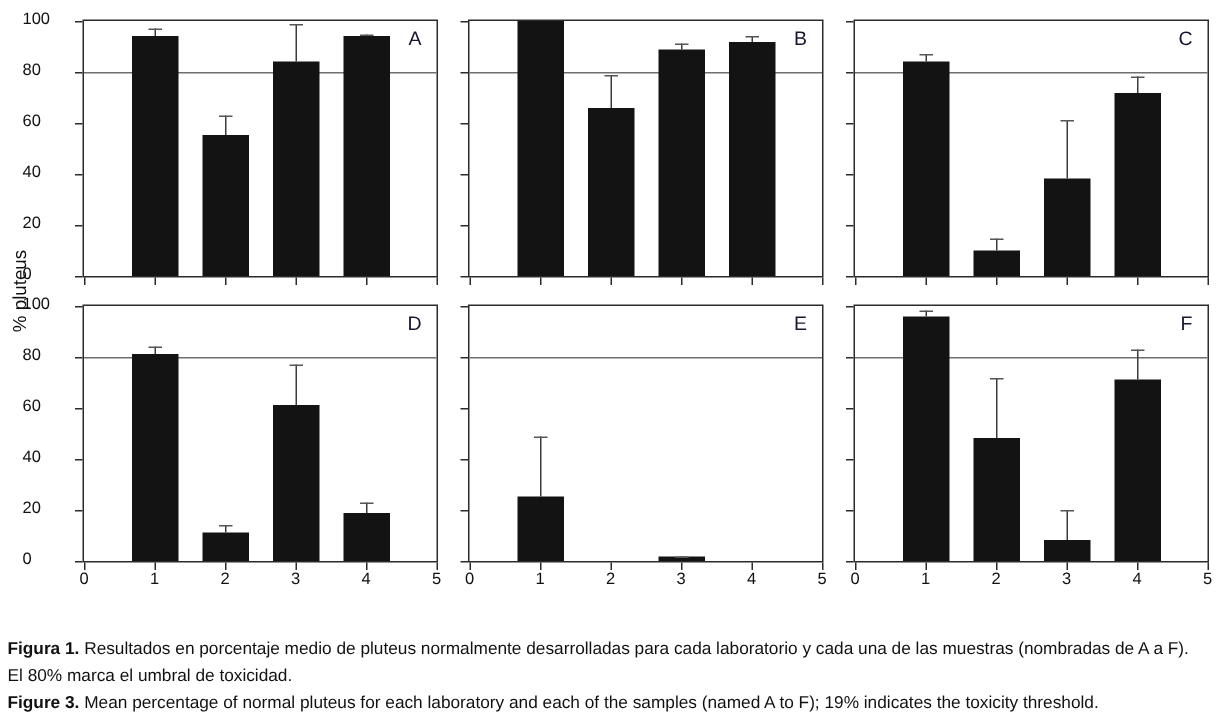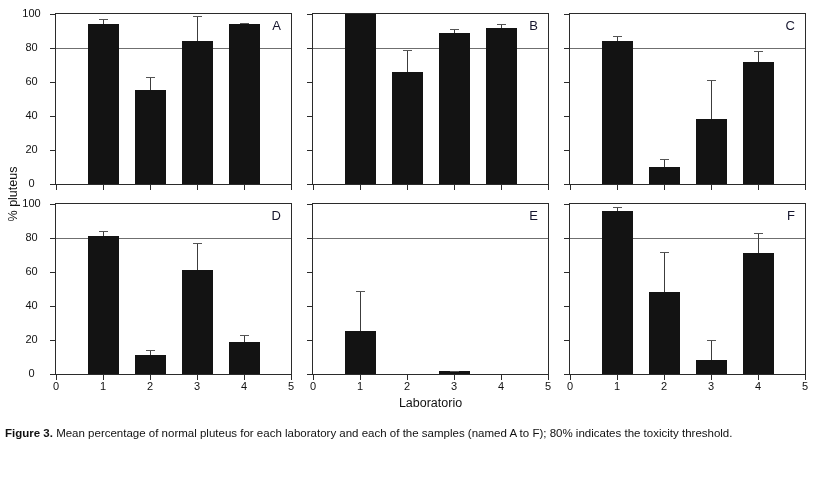--- a/index.html
+++ b/index.html
@@ -12,21 +12,21 @@
   .panel { position:absolute; width:237px; height:172px; }
   .plotbox { position:absolute; left:0; top:0; width:237px; height:172px;
              border:1px solid #2b2b2b; box-sizing:border-box; }
   .threshold { position:absolute; left:1px; width:235px; height:1px; background:#6f6f6f; }
   .bar { position:absolute; width:31px; background:#131313; }
   .errline { position:absolute; width:1px; background:#3c3c3c; }
   .errcap { position:absolute; width:9px; height:1px; background:#555; }
   .letter { position:absolute; top:5px; right:11px; font-size:13px; color:#16162e; }
   .ytick { position:absolute; left:-5px; width:5px; height:1px; background:#2b2b2b; }
   .xtick { position:absolute; top:172px; width:1px; height:5px; background:#2b2b2b; }
-  .yticklabel { position:absolute; left:-40px; width:33px; text-align:center; font-size:11px; }
+  .yticklabel { position:absolute; left:-40px; width:33px; text-align:left; font-size:11px; }
   .xticklabel { position:absolute; top:177px; width:20px; text-align:center; font-size:11px; }
   .caption { position:absolute; left:5px; top:424px; width:800px; font-size:11.5px; line-height:1.57; }
   .caption p { margin:0; }
   .cap-label { font-weight:bold; }
 </style>
 </head>
 <body>
 
 <div class="figure">
   <div class="ylabel-wrap">
@@ -223,18 +223,18 @@
         <div class="errcap" style="left: 90.5px; top: 48.6px;"></div>
         <div class="bar" style="left: 126.5px; top: 157px; height: 14px;"></div>
         <div class="errline" style="left: 141.5px; top: 137px; height: 20.4px;"></div>
         <div class="errcap" style="left: 137.5px; top: 137px;"></div>
         <div class="bar" style="left: 173.5px; top: 50px; height: 121px;"></div>
         <div class="errline" style="left: 188.5px; top: 29.9px; height: 20.4px;"></div>
         <div class="errcap" style="left: 184.5px; top: 29.9px;"></div>
         <div class="letter">F</div>
       </div>
     </div>
-  <div class="xlabel">Laboratorio</div>
 </div>
 
 <div class="caption">
-  <p><span class="cap-label">Figure 3.</span><span> Mean percentage of normal pluteus for each laboratory and each of the samples (named A to F); 80% indicates the toxicity threshold.</span></p>
+  <p><span class="cap-label">Figura 1.</span><span> Resultados en porcentaje medio de pluteus normalmente desarrolladas para cada laboratorio y cada una de las muestras (nombradas de A a F). El 80% marca el umbral de toxicidad.</span></p>
+  <p><span class="cap-label">Figure 3.</span><span> Mean percentage of normal pluteus for each laboratory and each of the samples (named A to F); 19% indicates the toxicity threshold.</span></p>
 </div>
 
 </body></html>

